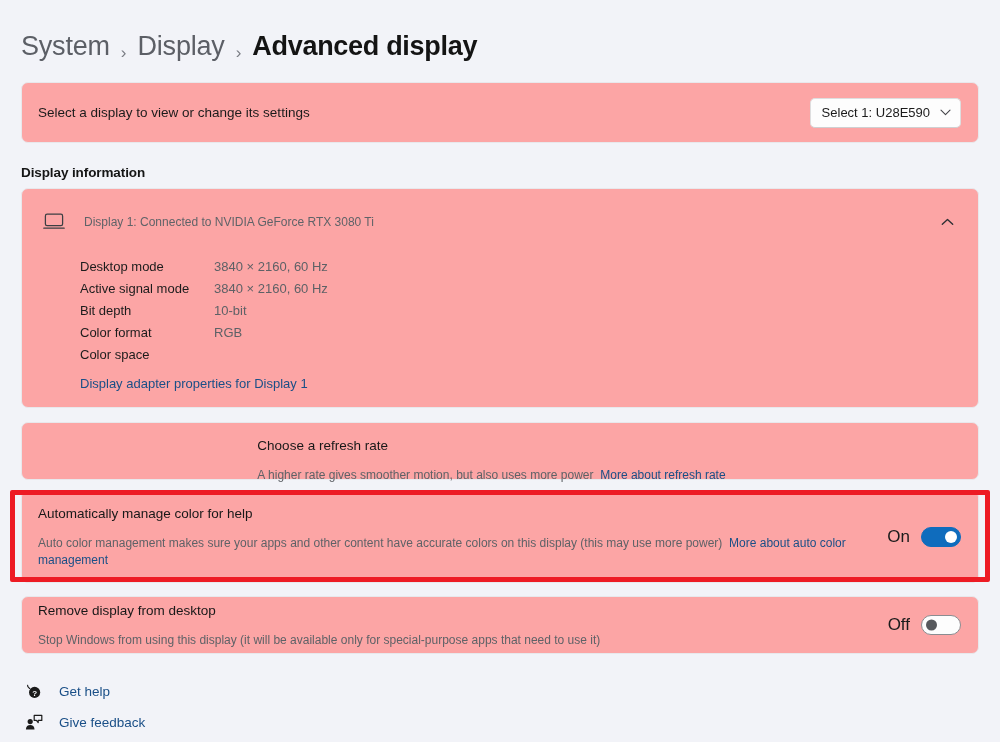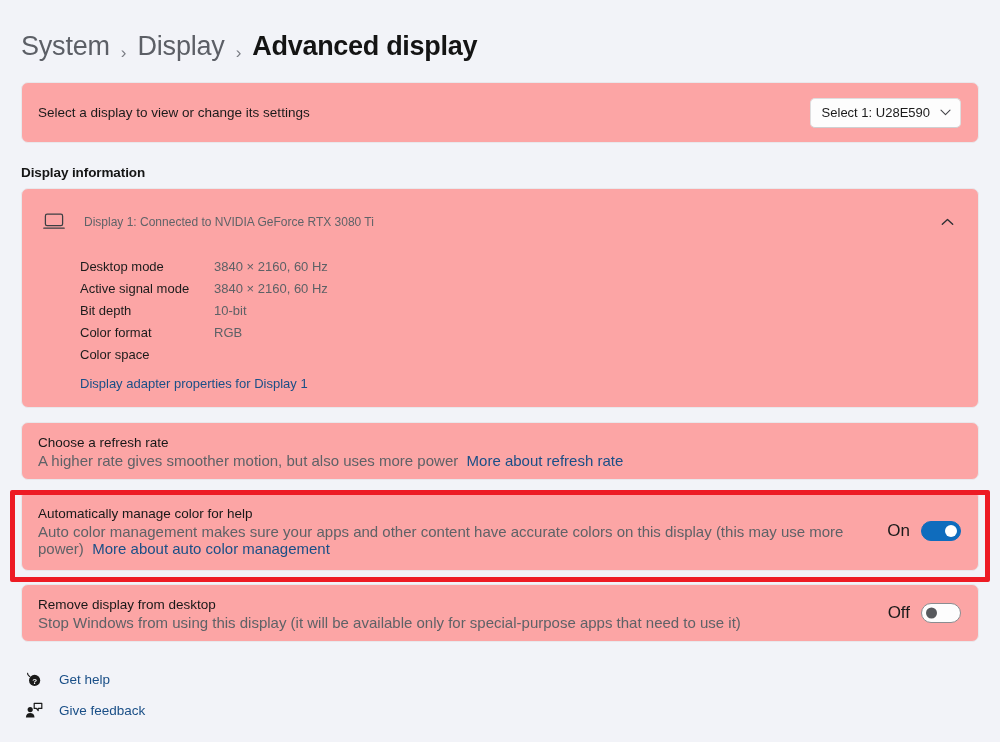--- a/index.html
+++ b/index.html
@@ -170,31 +170,31 @@
     padding: 13px 17px 13px 16px;
     min-height: 56px;
   }
   .setting-text { flex: 1; padding-right: 16px; }
   .setting-title {
     font-size: 13.5px;
     color: #181818;
     line-height: 19px;
   }
   .setting-desc {
-    font-size: 15px;
+    font-size: 12px;
     color: #5f6267;
     line-height: 17px;
-    margin-top: 0;
+    margin-top: 12px;
   }
   .inline-link {
     color: #1a4f87;
     cursor: pointer;
   }
 
-  .refresh-card { margin-top: 14px; height: 58px; }
+  .refresh-card { margin-top: 14px; height: 58px; flex-direction: column; }
   .refresh-dropdown { min-width: 112px; }
 
   
   .highlight-wrap {
     position: relative;
     margin-top: 9px;
   }
   .highlight-box {
     position: absolute;
     left: 10px;

